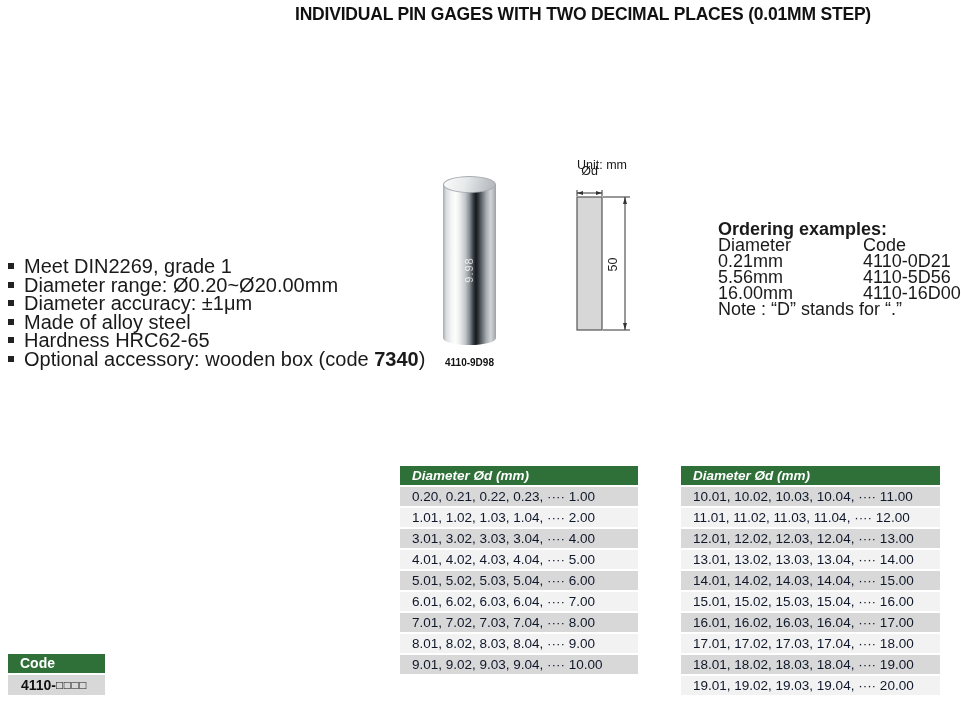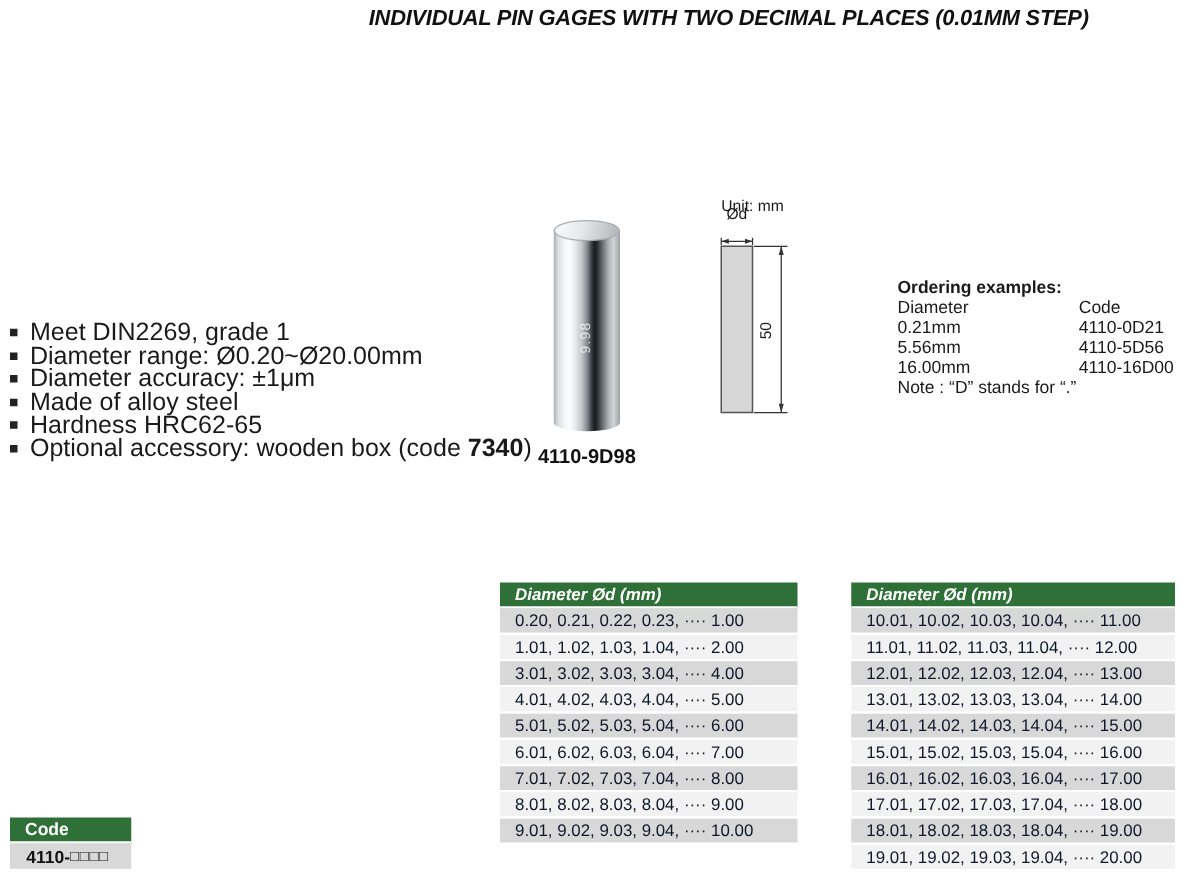--- a/index.html
+++ b/index.html
@@ -1,21 +1,21 @@
 <!DOCTYPE html>
 <html style="--green: #2e7038; --rowGray: #d8d8d8; --rowLight: #f2f2f2;"><head>
 <meta charset="utf-8">
 <style>
   html,body{margin:0;padding:0;background:#fff;}
   .page{position:relative;width:961px;height:703px;background:#ffffff;overflow:hidden;
         font-family:"Liberation Sans",sans-serif;color:#1a1a1a;}
 
   
   .title{position:absolute;left:205px;right:0;top:4px;text-align:center;
-         font-size:17.5px;font-weight:bold;color:#111;letter-spacing:-0.2px;font-style:italic;}
+         font-size:17.5px;font-weight:bold;color:#111;letter-spacing:-0.2px;}
 
   
   .features{position:absolute;left:8px;top:259px;list-style:none;margin:0;padding:0;}
   .features li{display:flex;align-items:flex-start;margin-bottom:4.5px;font-size:20px;line-height:14px;}
   .features .bullet{width:6px;height:6px;background:#222;margin:4px 10px 0 0;flex:0 0 auto;}
 
   
   .pin-wrap{position:absolute;left:443px;top:176px;width:53px;height:170px;}
   .pin-body{position:absolute;left:0;top:8px;width:53px;height:161px;
     border-radius:0 0 26px 26px / 0 0 7px 7px;
@@ -23,31 +23,31 @@
       #a6abb0 0%, #dadcde 6%, #f4f5f6 16%, #fdfdfd 24%, #e9ebec 32%, #c2c7ca 42%,
       #878e94 50%, #3a4047 57%, #16191d 62%, #2b3036 66%, #6a7177 74%,
       #a9aeb2 82%, #d2d5d7 90%, #b3b8bb 96%, #9aa0a4 100%);}
   .pin-top{position:absolute;left:0;top:0;width:51px;height:15px;border-radius:50%;
     border:1px solid #a7acb0;
     background:linear-gradient(105deg,#fafbfb 0%,#e8eaeb 40%,#c6cacd 75%,#b0b5b9 100%);}
   .pin-engraving{position:absolute;left:1px;top:88px;width:50px;text-align:center;
     transform:rotate(-90deg);transform-origin:center;
     font-size:11px;color:rgba(255,255,255,0.75);letter-spacing:1px;}
   .pin-caption{position:absolute;left:409px;top:357px;width:121px;text-align:center;
-    font-size:16px;font-weight:bold;color:#111;}
+    font-size:10px;font-weight:bold;color:#111;}
 
   
   .unit-label{position:absolute;left:577px;top:158px;font-size:12.5px;}
   .dia-label{position:absolute;left:576px;top:164px;width:27px;text-align:center;font-size:12.5px;}
   .dim-svg{position:absolute;left:563px;top:190px;width:90px;height:150px;}
   .len-label{position:absolute;left:600px;top:257px;width:26px;height:15px;text-align:center;
     font-size:12.5px;transform:rotate(-90deg);transform-origin:center;}
 
   
-  .ordering{position:absolute;left:718px;top:221px;font-size:14px;line-height:16px;}
+  .ordering{position:absolute;left:718px;top:221px;font-size:18px;line-height:16px;}
   .ordering .o-head{font-weight:bold;}
   .o-row{display:grid;grid-template-columns:97px auto;gap:48px;}
   .o-note{margin-top:0;}
 
   
   .dtable{position:absolute;top:466px;font-size:13.5px;}
   .dtable.t-left{left:400px;width:238px;}
   .dtable.t-right{left:681px;width:259px;}
   .t-header{background:var(--green);color:#fff;font-weight:bold;height:19px;line-height:19px;
     padding-left:12px;border-bottom:2px solid #fff;font-style:italic;}

